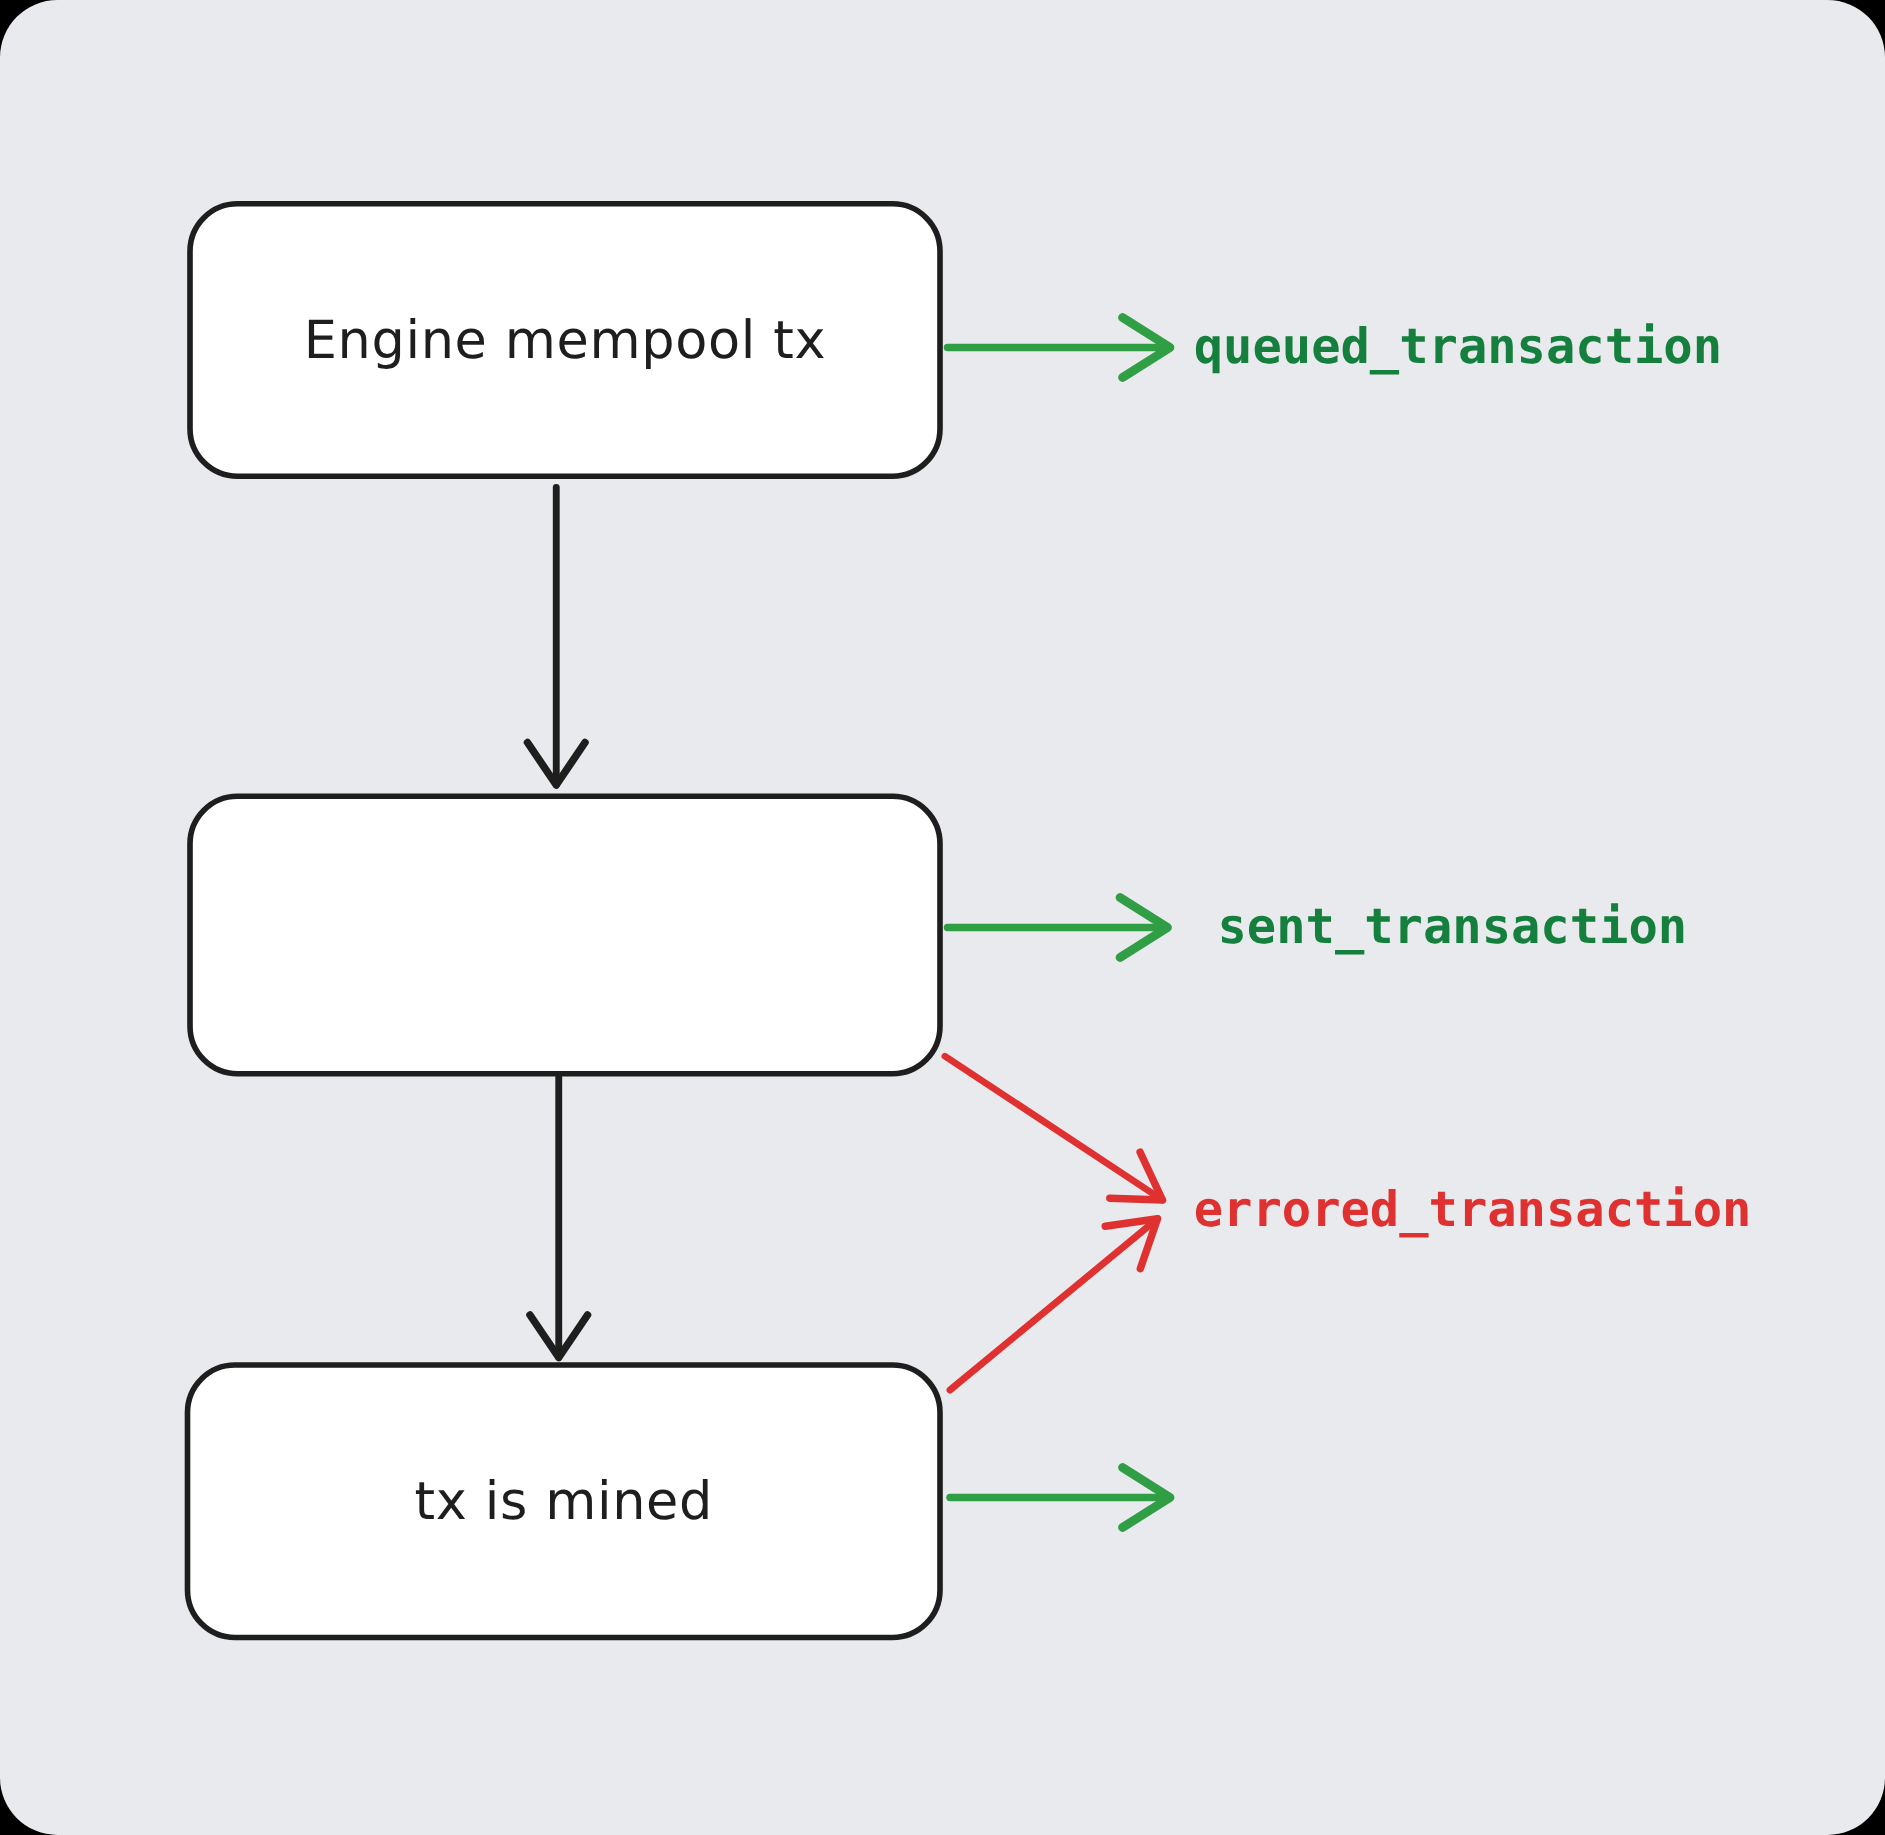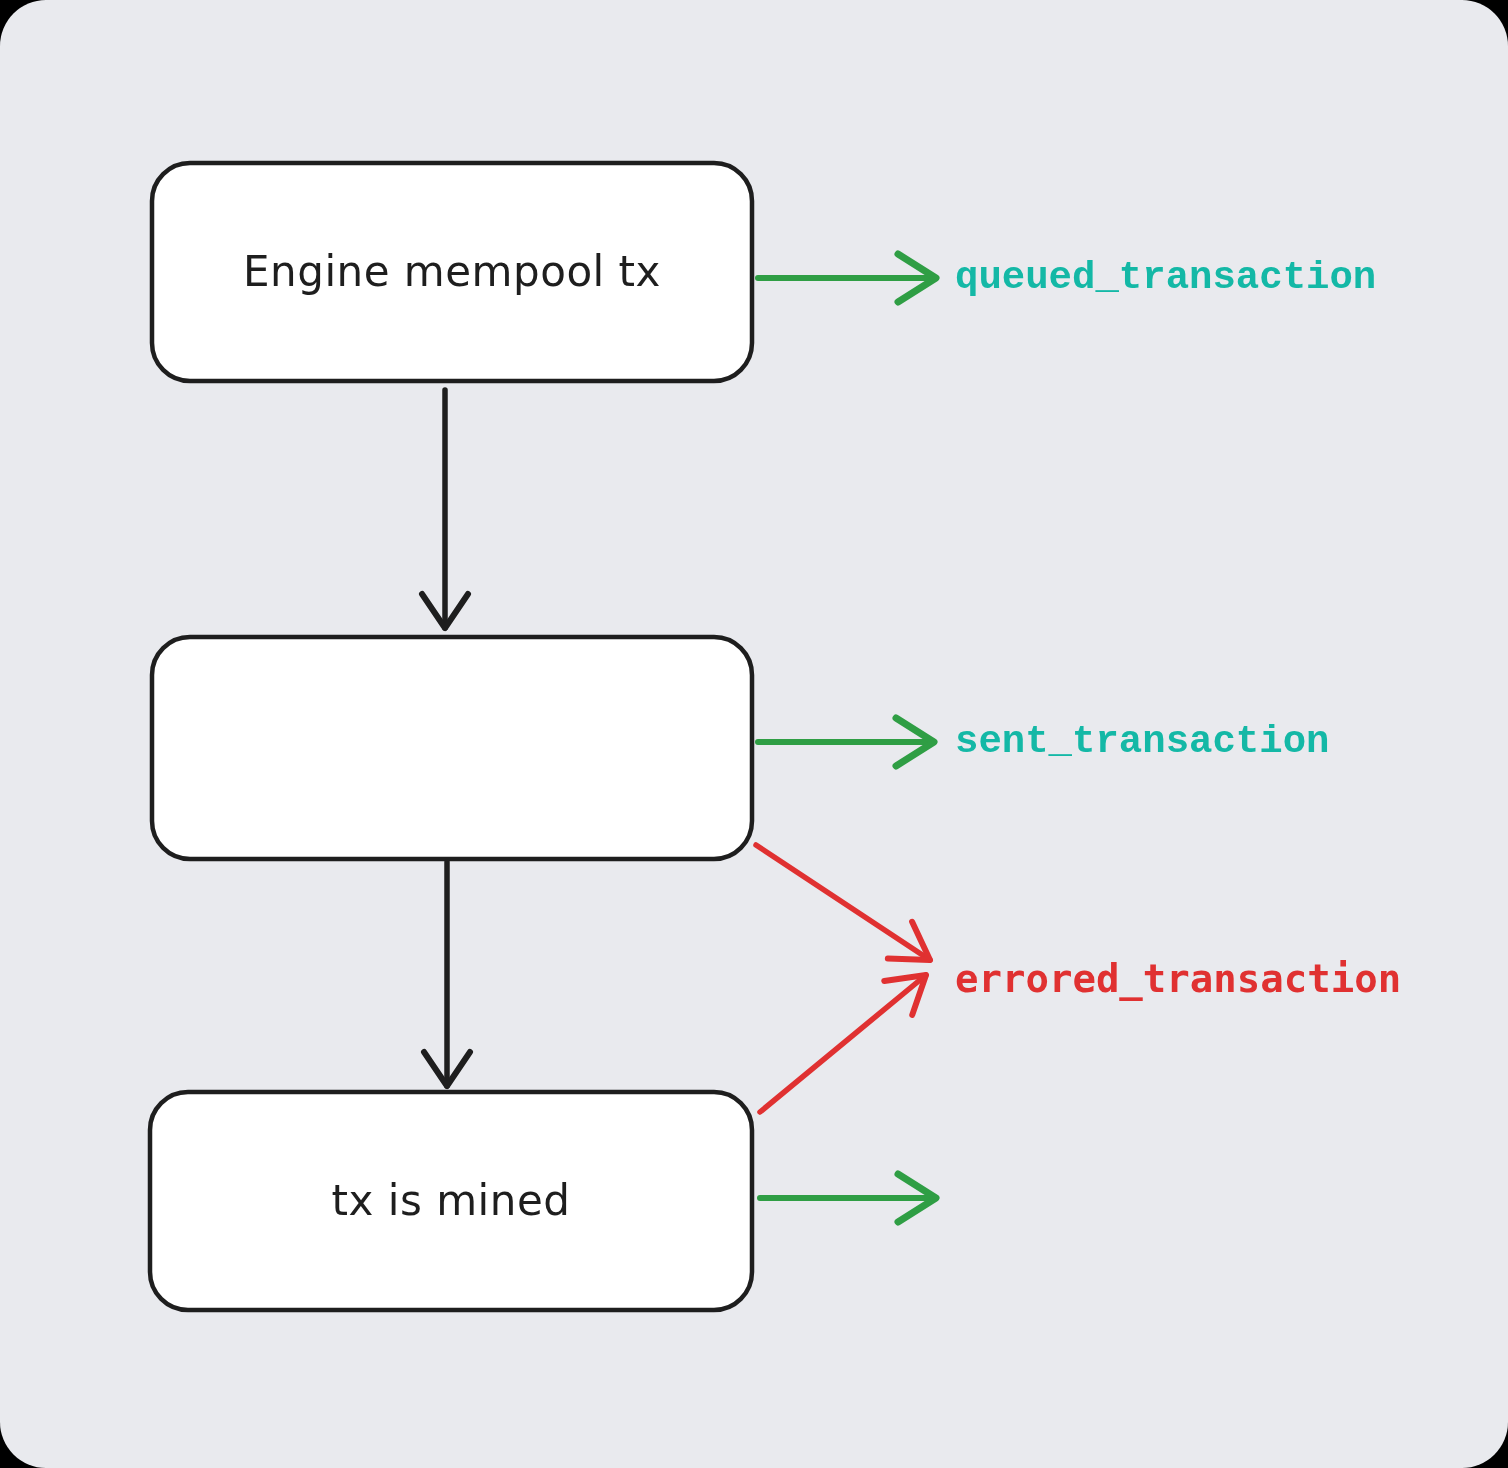--- a/index.html
+++ b/index.html
@@ -49,25 +49,25 @@
   .event-label {
     position: absolute;
     left: 955px;
     transform: translateY(-50%);
     font-family: "DejaVu Sans Mono", monospace;
     font-weight: 700;
     font-size: 39px;
     letter-spacing: 0px;
     white-space: nowrap;
   }
-  .event-label.success { color: #14b8a6; font-family: Liberation Mono, monospace; }
+  .event-label.success { color: #15803d; }
   .event-label.error   { color: #e03131; }
   .ev-queued  { top: 278px; }
-  .ev-sent    { top: 742px; }
-  .ev-errored { top: 968px; margin-top: 10px; }
+  .ev-sent    { top: 742px; margin-left: 19px; }
+  .ev-errored { top: 968px; }
   .ev-mined   { top: 1198px; }
 </style>
 </head>
 <body>
 
 <div class="stage">
 
   <svg class="diagram" width="1508" height="1468" viewBox="0 0 1508 1468">
     <defs>
       <marker id="head-black" viewBox="0 0 60 60" refX="46" refY="30" markerWidth="60" markerHeight="60" markerUnits="userSpaceOnUse" orient="auto">

